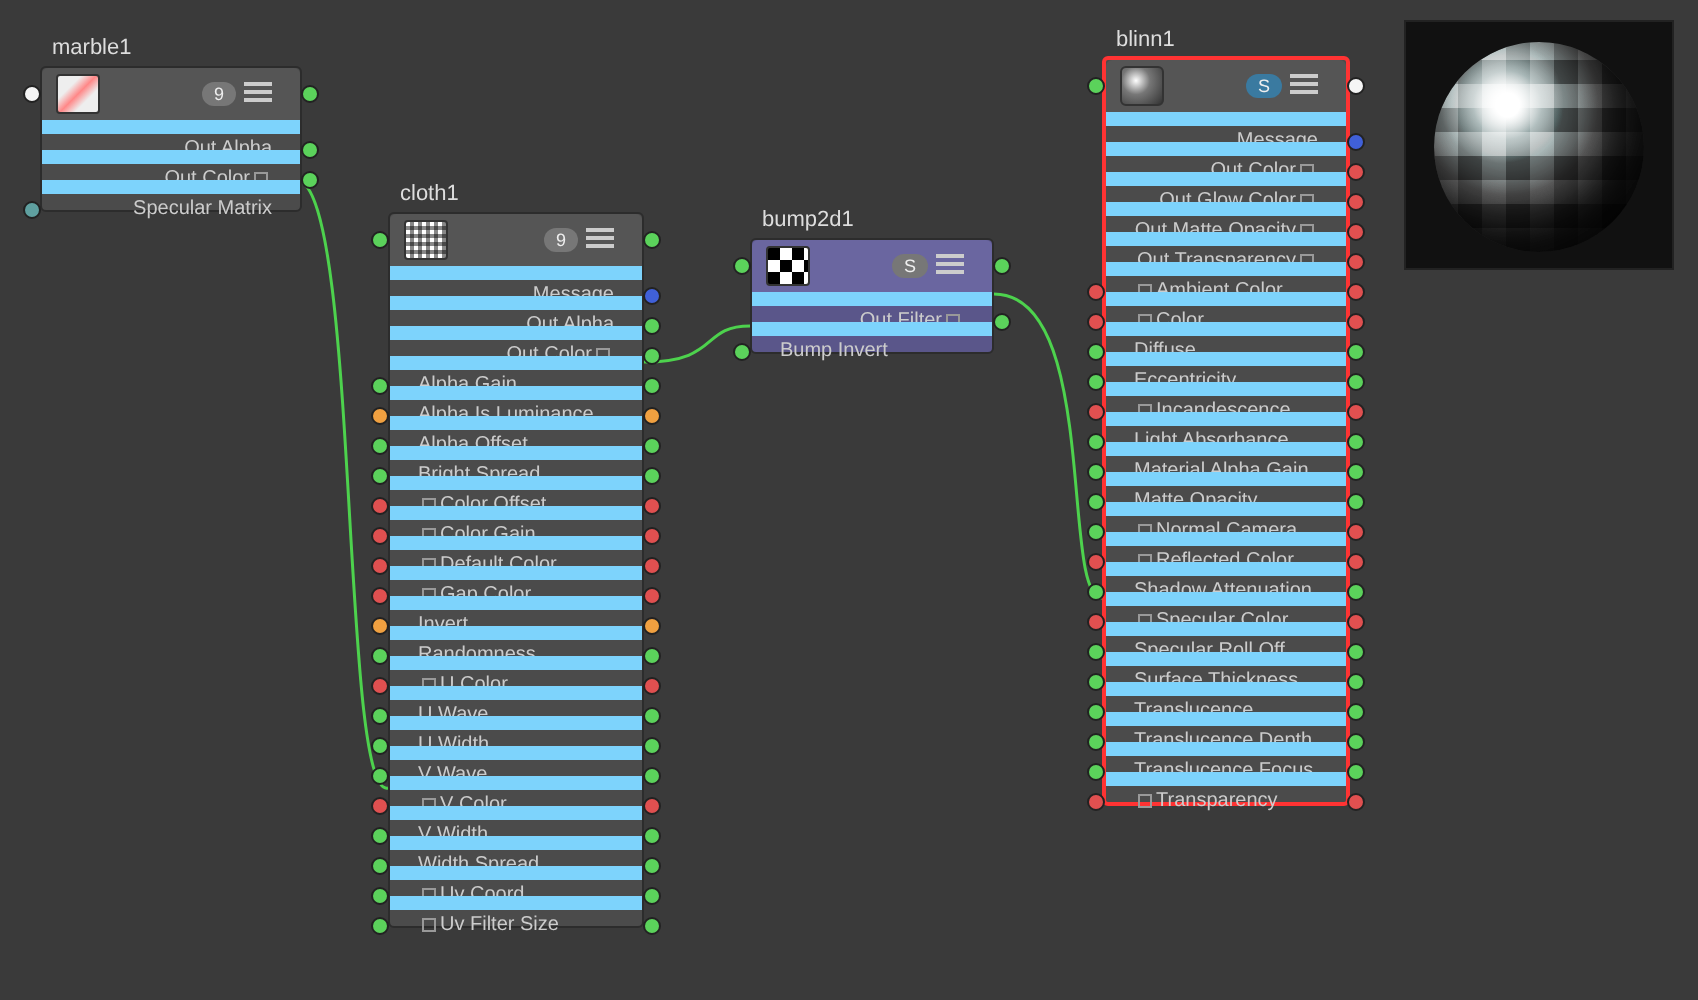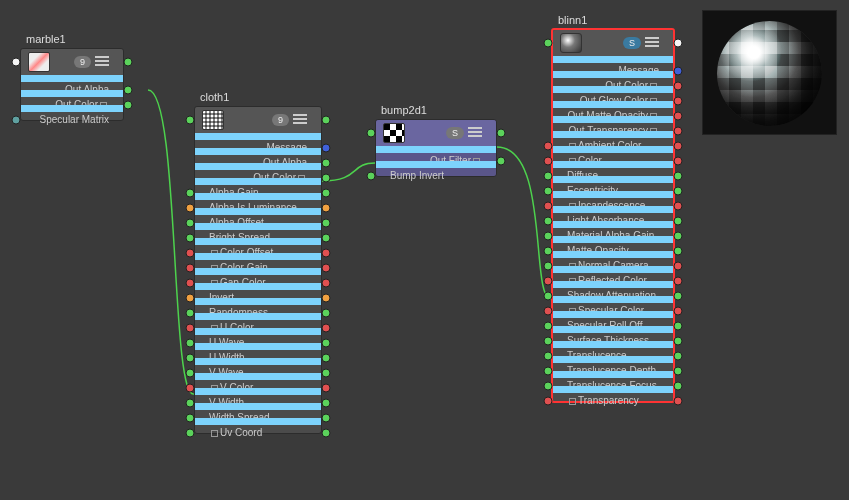--- a/index.html
+++ b/index.html
@@ -159,21 +159,21 @@
 <body>
 
 <div class="canvas">
 
 <svg class="wires">
   <path d="M 148,90 C 180,90 170,400 194,394" stroke="#4dd24d" fill="none" stroke-width="1.5"></path>
   <path d="M 322,181 C 360,181 350,163 375,163" stroke="#4dd24d" fill="none" stroke-width="1.5"></path>
   <path d="M 497,147 C 550,147 530,299 551,299" stroke="#4dd24d" fill="none" stroke-width="1.5"></path>
 </svg>
 
-<div class="node" style="left:20px; top:48px; width:104px;">
+<div class="node" style="left:20px; top:33px; width:131px;">
   <div class="node-title">marble1</div>
   <span class="port left white" style="top:13px;"></span>
   <span class="port right green" style="top:13px;"></span>
   <div class="node-head">
     <div class="swatch marble"></div>
     <div class="counter">9</div>
     <div class="menu-icon"></div>
   </div>
   <div class="rows">
     <div class="row out"><span>Out Alpha</span>
@@ -200,31 +200,33 @@
   <div class="rows" id="cloth-rows">
         <div class="row out">Message<span class="port right blue" style="top:7.5px;"></span></div>
         <div class="row out">Out Alpha<span class="port right green" style="top:7.5px;"></span></div>
         <div class="row out">Out Color<span class="sq"></span><span class="port right green" style="top:7.5px;"></span></div>
         <div class="row in">Alpha Gain<span class="port left green" style="top:7.5px;"></span><span class="port right green" style="top:7.5px;"></span></div>
         <div class="row in">Alpha Is Luminance<span class="port left orange" style="top:7.5px;"></span><span class="port right orange" style="top:7.5px;"></span></div>
         <div class="row in">Alpha Offset<span class="port left green" style="top:7.5px;"></span><span class="port right green" style="top:7.5px;"></span></div>
         <div class="row in">Bright Spread<span class="port left green" style="top:7.5px;"></span><span class="port right green" style="top:7.5px;"></span></div>
         <div class="row in"><span class="sq"></span>Color Offset<span class="port left red" style="top:7.5px;"></span><span class="port right red" style="top:7.5px;"></span></div>
         <div class="row in"><span class="sq"></span>Color Gain<span class="port left red" style="top:7.5px;"></span><span class="port right red" style="top:7.5px;"></span></div>
+        <div class="row in"><span class="sq"></span>Default Color<span class="port left red" style="top:7.5px;"></span><span class="port right red" style="top:7.5px;"></span></div>
         <div class="row in"><span class="sq"></span>Gap Color<span class="port left red" style="top:7.5px;"></span><span class="port right red" style="top:7.5px;"></span></div>
         <div class="row in">Invert<span class="port left orange" style="top:7.5px;"></span><span class="port right orange" style="top:7.5px;"></span></div>
         <div class="row in">Randomness<span class="port left green" style="top:7.5px;"></span><span class="port right green" style="top:7.5px;"></span></div>
         <div class="row in"><span class="sq"></span>U Color<span class="port left red" style="top:7.5px;"></span><span class="port right red" style="top:7.5px;"></span></div>
         <div class="row in">U Wave<span class="port left green" style="top:7.5px;"></span><span class="port right green" style="top:7.5px;"></span></div>
         <div class="row in">U Width<span class="port left green" style="top:7.5px;"></span><span class="port right green" style="top:7.5px;"></span></div>
         <div class="row in">V Wave<span class="port left green" style="top:7.5px;"></span><span class="port right green" style="top:7.5px;"></span></div>
         <div class="row in"><span class="sq"></span>V Color<span class="port left red" style="top:7.5px;"></span><span class="port right red" style="top:7.5px;"></span></div>
         <div class="row in">V Width<span class="port left green" style="top:7.5px;"></span><span class="port right green" style="top:7.5px;"></span></div>
         <div class="row in">Width Spread<span class="port left green" style="top:7.5px;"></span><span class="port right green" style="top:7.5px;"></span></div>
         <div class="row in"><span class="sq"></span>Uv Coord<span class="port left green" style="top:7.5px;"></span><span class="port right green" style="top:7.5px;"></span></div>
+        <div class="row in"><span class="sq"></span>Uv Filter Size<span class="port left green" style="top:7.5px;"></span><span class="port right green" style="top:7.5px;"></span></div>
       </div>
 </div>
 
 <div class="node bump-node" style="left:375px; top:119px; width:122px;">
   <div class="node-title">bump2d1</div>
   <span class="port left green" style="top:13px;"></span>
   <span class="port right green" style="top:13px;"></span>
   <div class="node-head" style="background:#6a66a0;">
     <div class="swatch checker"></div>
     <div class="counter">S</div>

